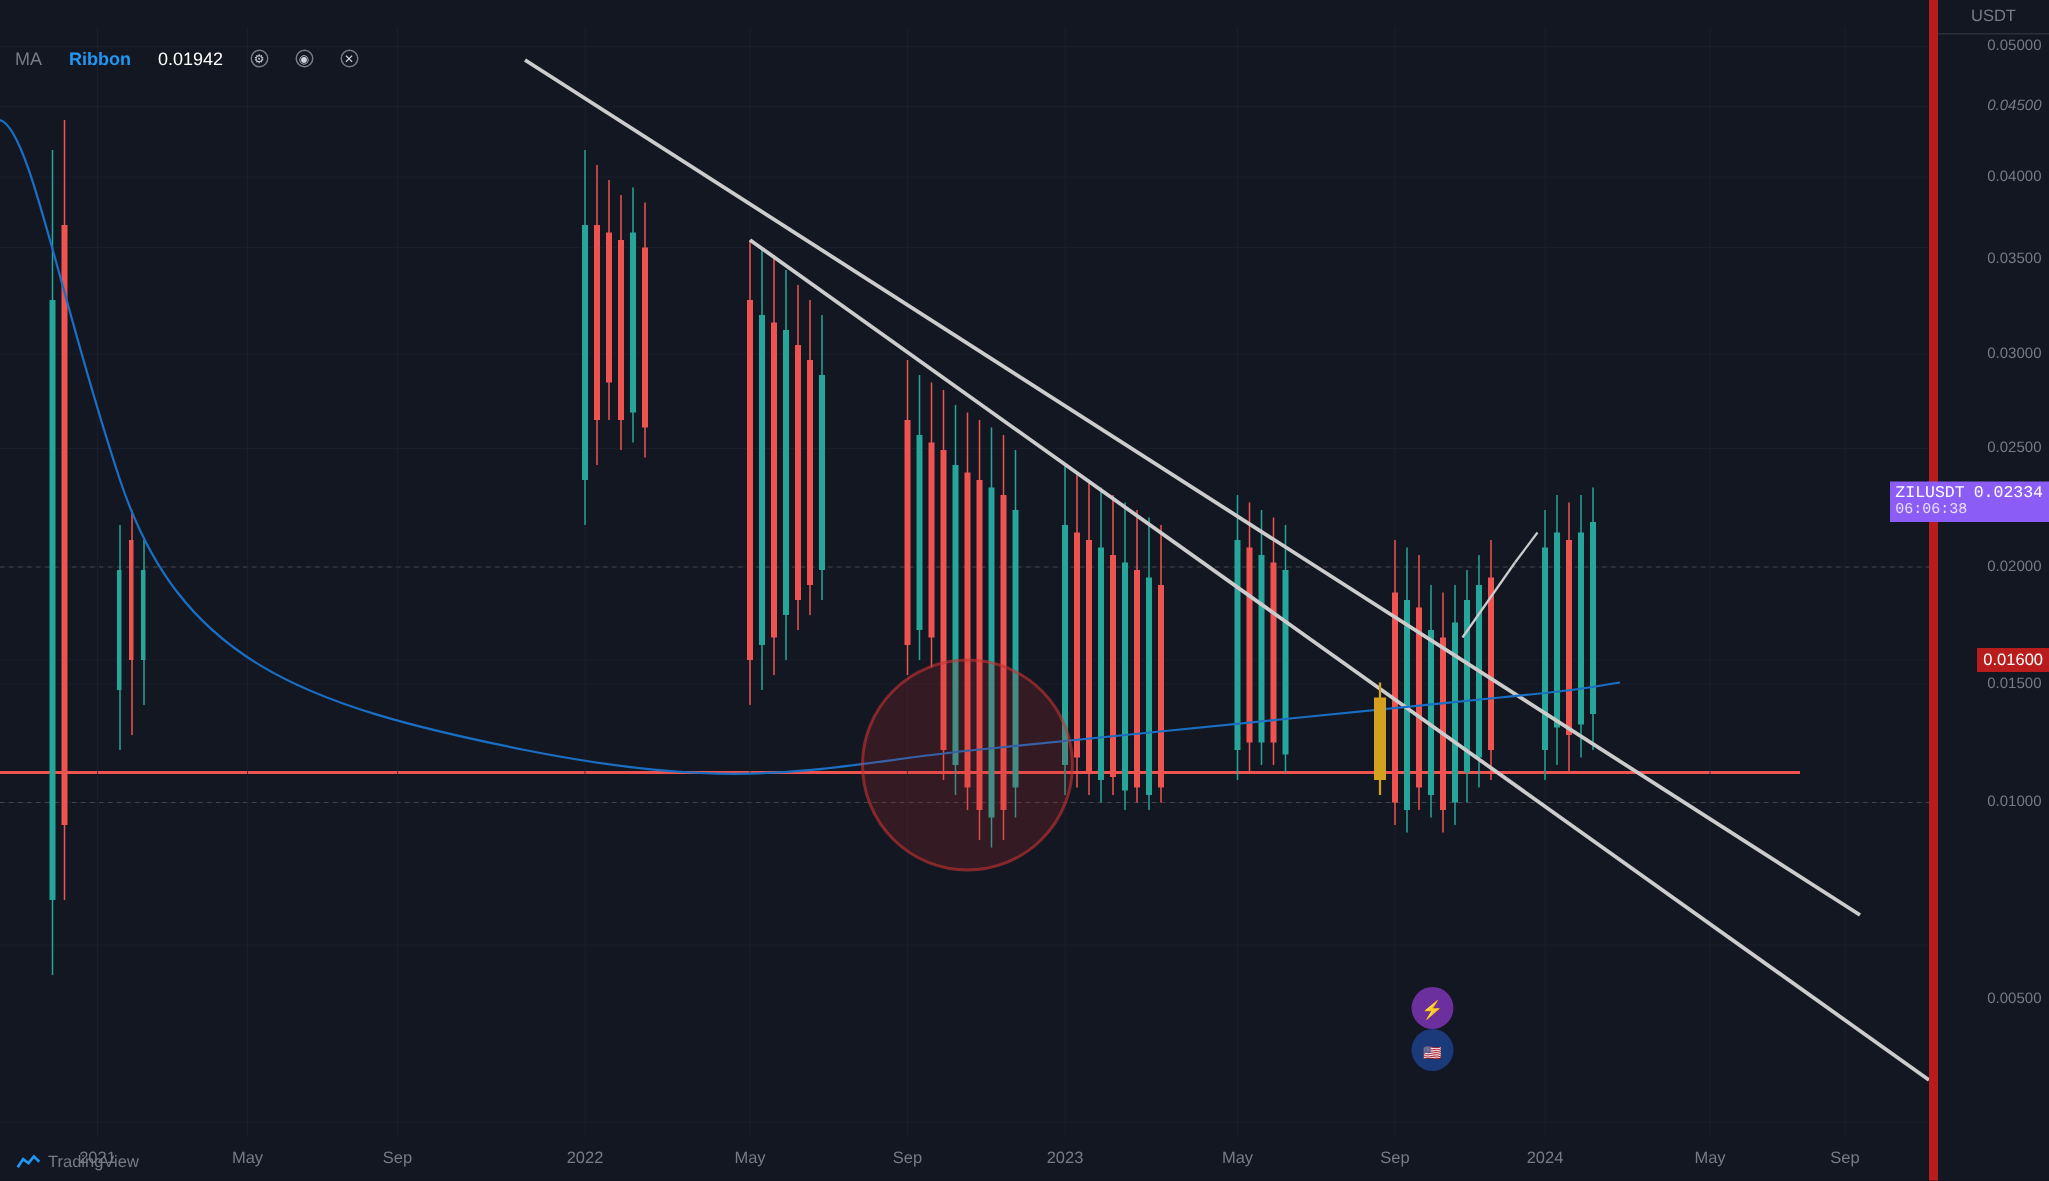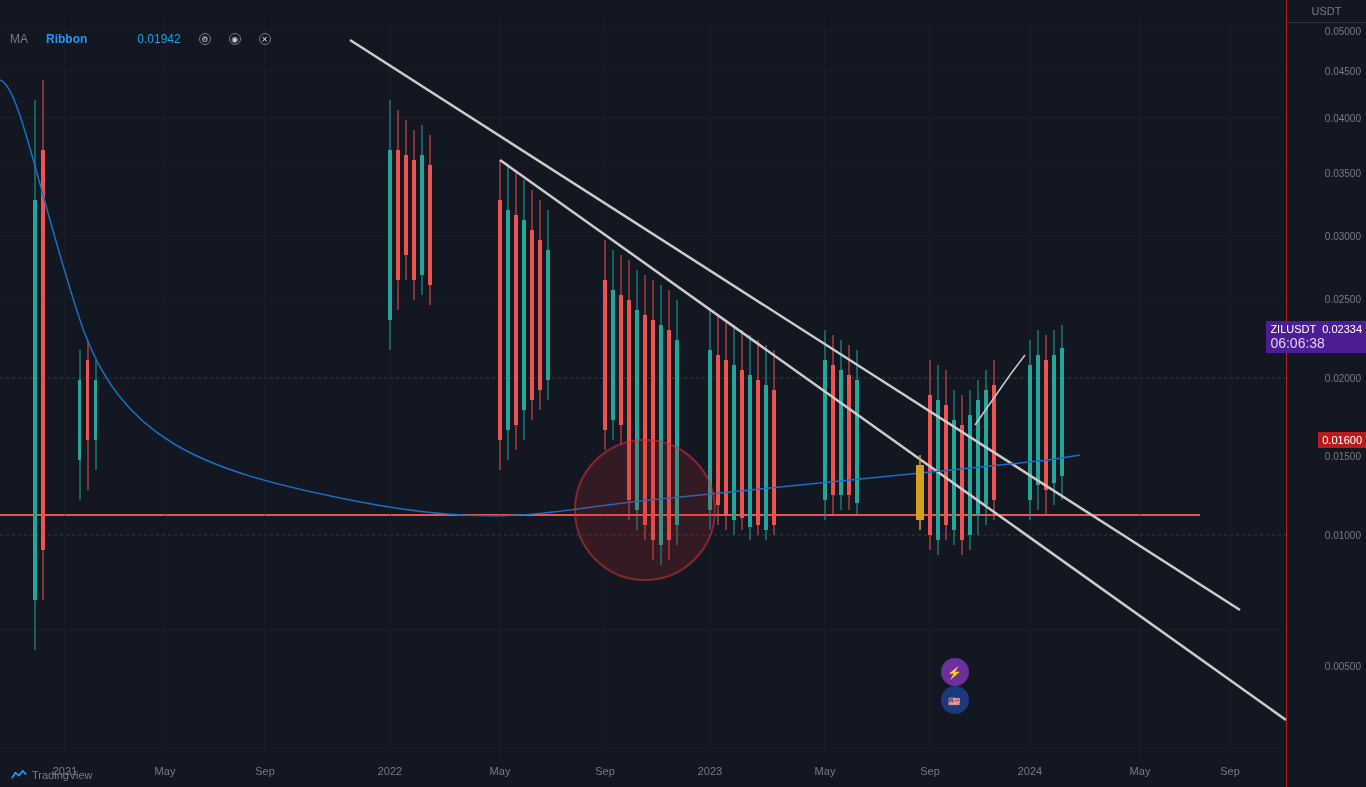--- a/index.html
+++ b/index.html
@@ -17,57 +17,58 @@
       height: 787px;
     }
     #indicator-label {
       display: flex;
       align-items: center;
       gap: 4px;
       font-size: 12px;
     }
     .ma-label { color: #787b86; }
     .ribbon-label { color: #2196f3; font-weight: bold; }
-    .value-label { color: #0ea5e9; margin-left: 32px; }
+    .value-label { color: #ffffff; }
     .icon-circle {
       width: 12px; height: 12px;
       border: 1px solid #787b86;
       border-radius: 50%;
       display: inline-flex; align-items: center; justify-content: center;
       font-size: 8px; cursor: pointer;
     }
     #chart-canvas {
       position: absolute;
       top: 0; left: 0;
       width: 1286px;
       height: 787px;
     }
     #price-axis {
       position: absolute;
       top: 0; right: 0;
       width: 80px;
       height: 787px;
       background: #131722;
-      border-left: 1px solid #b91c1c;
+      border-left: 6px solid #b91c1c;
     }
     .price-tick {
       position: absolute;
       right: 5px;
       font-size: 10px;
       color: #787b86;
       transform: translateY(-50%);
     }
     #price-label-zilusdt {
       position: absolute;
       right: 0;
-      background: #4c1d95;
+      background: #8b5cf6;
       color: #fff;
       font-size: 11px;
       padding: 2px 4px;
       white-space: nowrap;
+      font-family: Liberation Mono, monospace;
     }
     #price-label-0160 {
       position: absolute;
       right: 0;
       background: #b91c1c;
       color: #fff;
       font-size: 11px;
       padding: 2px 4px;
     }
     #tradingview-logo {
@@ -323,36 +324,36 @@
     <text x="930" y="775" fill="#787b86" font-size="11" text-anchor="middle">Sep</text>
     <text x="1030" y="775" fill="#787b86" font-size="11" text-anchor="middle">2024</text>
     <text x="1140" y="775" fill="#787b86" font-size="11" text-anchor="middle">May</text>
     <text x="1230" y="775" fill="#787b86" font-size="11" text-anchor="middle">Sep</text>
   </svg>
 
   <div id="price-axis">
     <div style="text-align:center;padding:5px 0;font-size:11px;color:#787b86;border-bottom:1px solid #2a2e39;">USDT</div>
 
     <div class="price-tick" style="top:4%;">0.05000</div>
-    <div class="price-tick" style="top:9%;">0.04500</div>
+    <div class="price-tick" style="top:9%;font-style:italic;">0.04500</div>
     <div class="price-tick" style="top:15%;margin-left:25px;">0.04000</div>
     <div class="price-tick" style="top:22%;">0.03500</div>
     <div class="price-tick" style="top:30%;">0.03000</div>
     <div class="price-tick" style="top:38%;">0.02500</div>
     <div class="price-tick" style="top:48%;">0.02000</div>
     <div class="price-tick" style="top:58%;">0.01500</div>
     <div class="price-tick" style="top:68%;">0.01000</div>
     <div class="price-tick" style="top:80%;margin-top:36px;">0.00500</div>
 
     <div id="price-label-zilusdt" style="top:calc(42% - 10px);">
       <div style="display:flex;align-items:center;justify-content:space-between;gap:6px;">
         <span>ZILUSDT</span>
         <span>0.02334</span>
       </div>
-      <div style="font-size:14px;color:rgba(255,255,255,0.8);">06:06:38</div>
+      <div style="font-size:10px;color:rgba(255,255,255,0.8);">06:06:38</div>
     </div>
 
     <div id="price-label-0160" style="top:calc(56% - 9px);">
       <span>0.01600</span>
     </div>
   </div>
 
   <div id="tradingview-logo">
     <svg class="tv-logo" viewBox="0 0 20 15" fill="none" xmlns="http://www.w3.org/2000/svg">
       <rect width="20" height="15" rx="2" fill="#131722"></rect>

